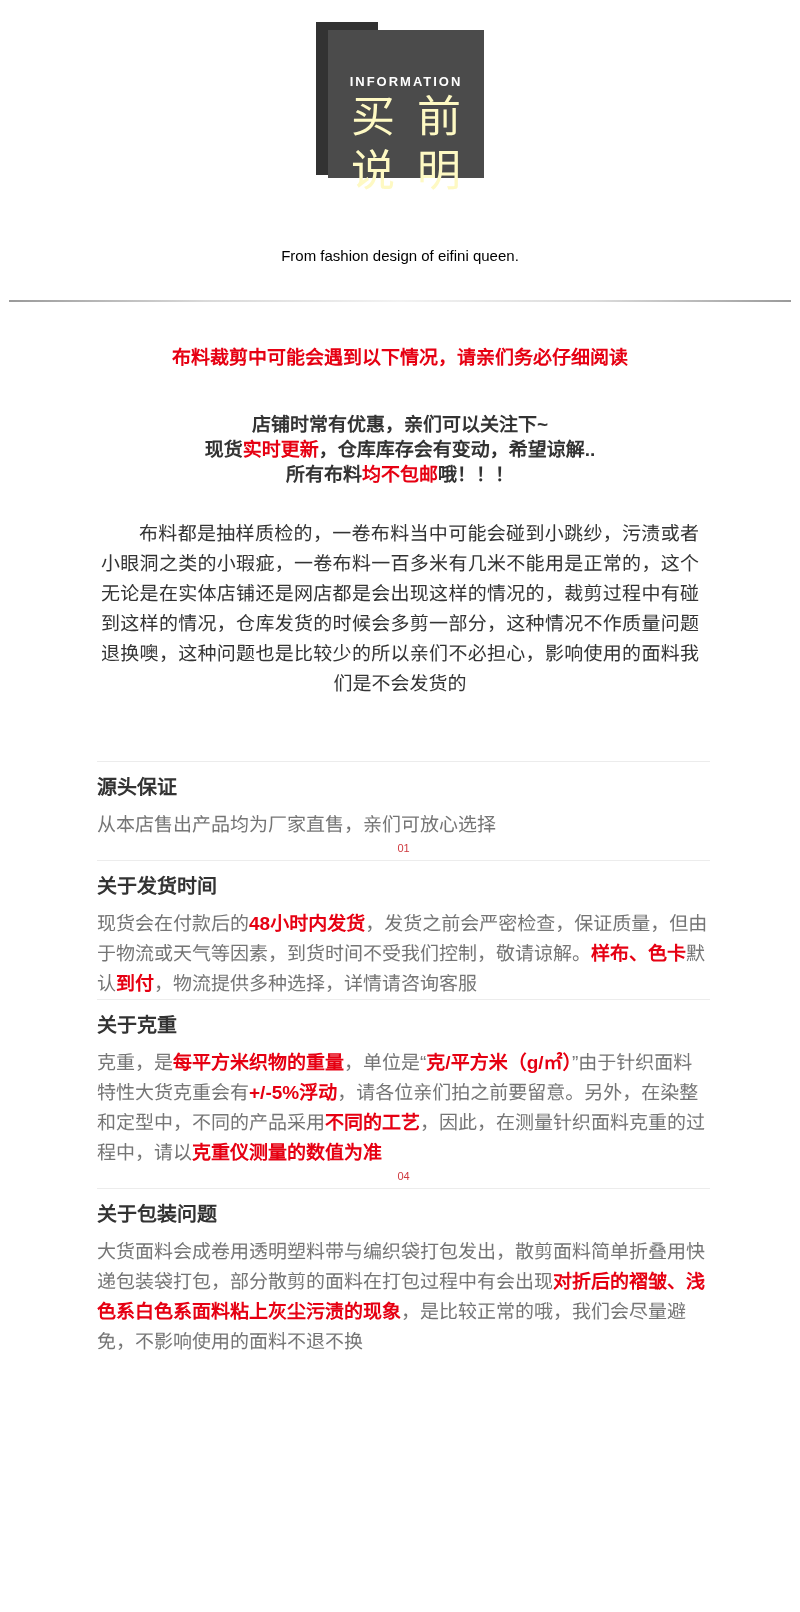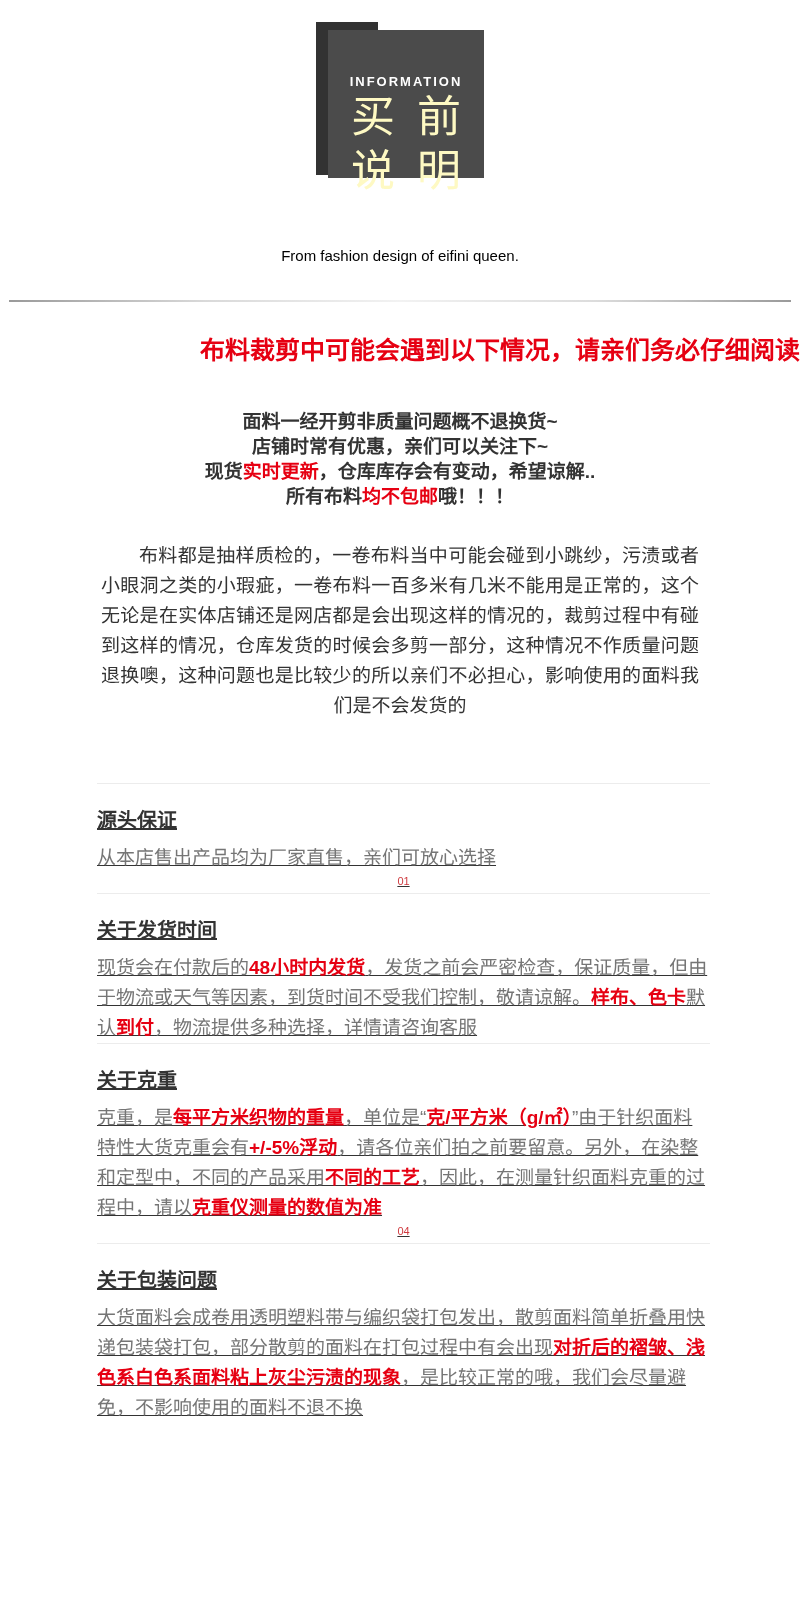--- a/index.html
+++ b/index.html
@@ -48,42 +48,42 @@
   }
 
   
   .top-divider{
     height:2px;margin:0 9px;
     background:linear-gradient(to right,#9a9a9a,#d9d9d9 25%,#f2f2f2 50%,#dcdcdc 75%,#9a9a9a);
   }
 
   
   .headline{
-    margin-top:28px;text-align:right;
+    margin-top:40px;text-align:center;
     color:var(--accent-red,#e60012);
-    font-size:25px;font-weight:bold;
+    font-size:19px;font-weight:bold;
   }
 
   
   .notice-lines{
     margin-top:43px;text-align:center;
     font-size:19px;font-weight:bold;color:#333;line-height:25px;
   }
   .red{color:var(--accent-red,#e60012);}
 
   
   .intro{
     width:598px;margin:32px auto 0;
     font-size:19px;line-height:30px;color:#333;
     text-align:justify;text-align-last:center;text-indent:2em;
   }
 
   
   .sections{width:613px;margin:62px 0 0 97px;}
-  .section{border-top:1px solid #ececec;padding-top:20px;text-decoration:underline;}
+  .section{border-top:1px solid #ececec;padding-top:9px;}
   .section-title{
     font-size:20px;font-weight:bold;color:#333;margin:0 0 10px;
   }
   .section-body{
     font-size:19px;color:#757575;line-height:30px;margin:0;
   }
   .section-body .red{font-weight:bold;}
   .section-num{
     text-align:center;color:var(--number-red,#cf3a3f);
     font-size:11px;margin:2px 0 6px;
@@ -103,21 +103,20 @@
       <div class="badge-arrow"></div>
     </div>
     <div class="tagline">From fashion design of eifini queen.</div>
   </header>
 
   <div class="top-divider"></div>
 
   <div class="headline">布料裁剪中可能会遇到以下情况，请亲们务必仔细阅读</div>
 
   <div class="notice-lines">
-      <div><span>面料一经开剪非质量问题概不退换货~</span></div>
       <div><span>店铺时常有优惠，亲们可以关注下~</span></div>
       <div><span>现货</span><span class="red">实时更新</span><span>，仓库库存会有变动，希望谅解..</span></div>
       <div><span>所有布料</span><span class="red">均不包邮</span><span>哦！！！</span></div>
     </div>
 
   <p class="intro">布料都是抽样质检的，一卷布料当中可能会碰到小跳纱，污渍或者小眼洞之类的小瑕疵，一卷布料一百多米有几米不能用是正常的，这个无论是在实体店铺还是网店都是会出现这样的情况的，裁剪过程中有碰到这样的情况，仓库发货的时候会多剪一部分，这种情况不作质量问题退换噢，这种问题也是比较少的所以亲们不必担心，影响使用的面料我们是不会发货的</p>
 
   <main class="sections">
   <section class="section">
     <h2 class="section-title">源头保证</h2>

